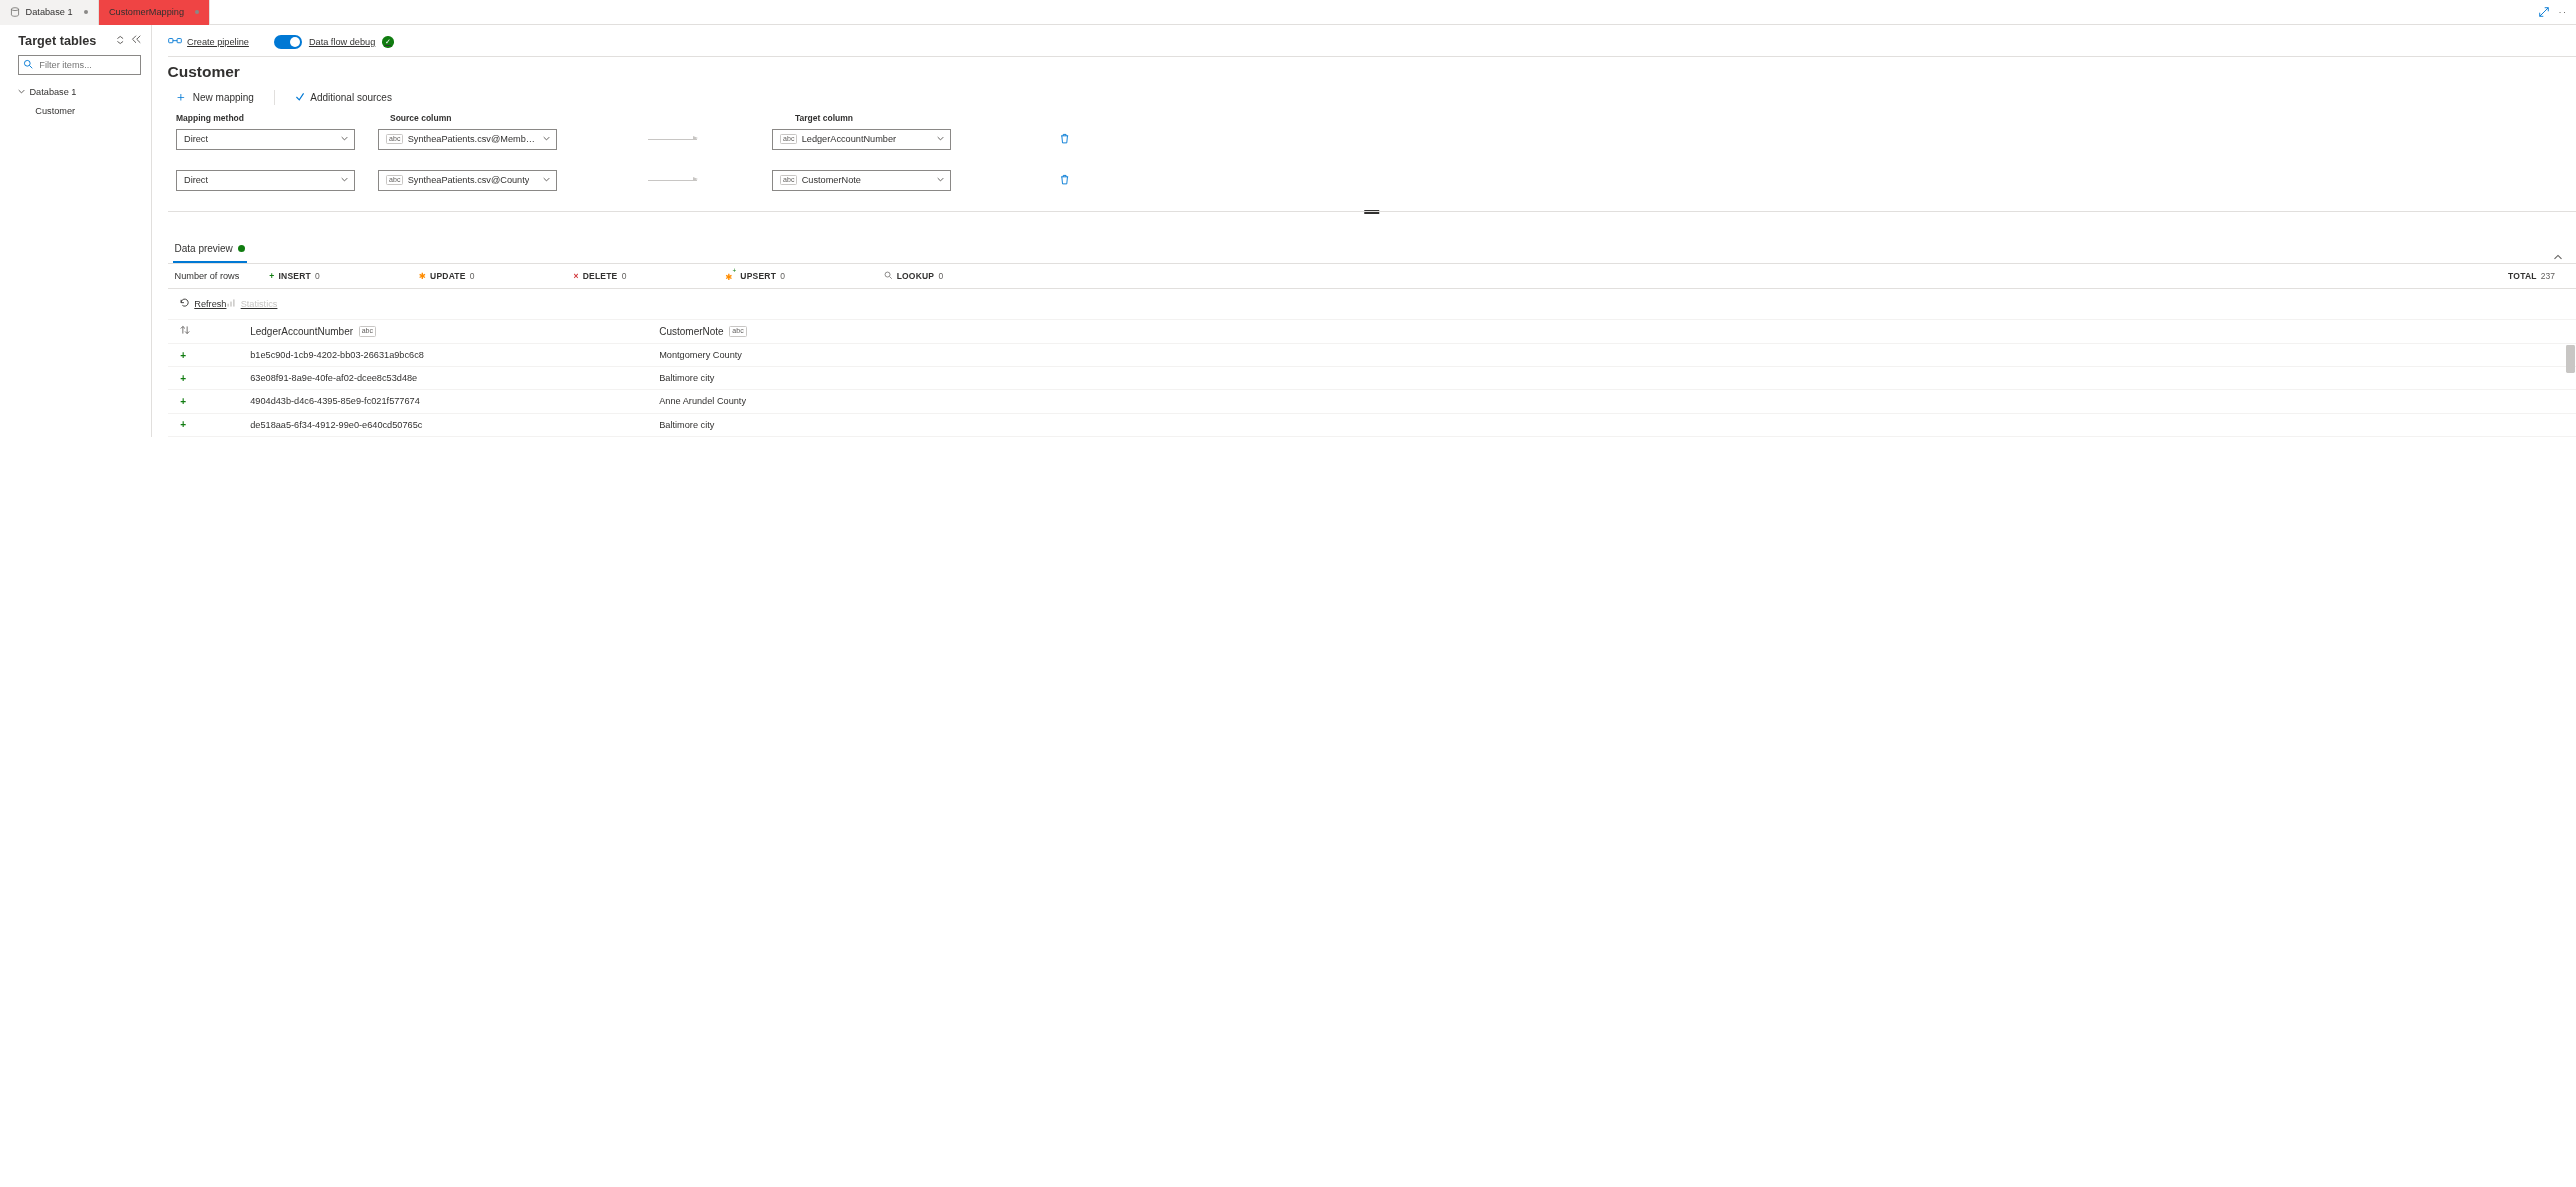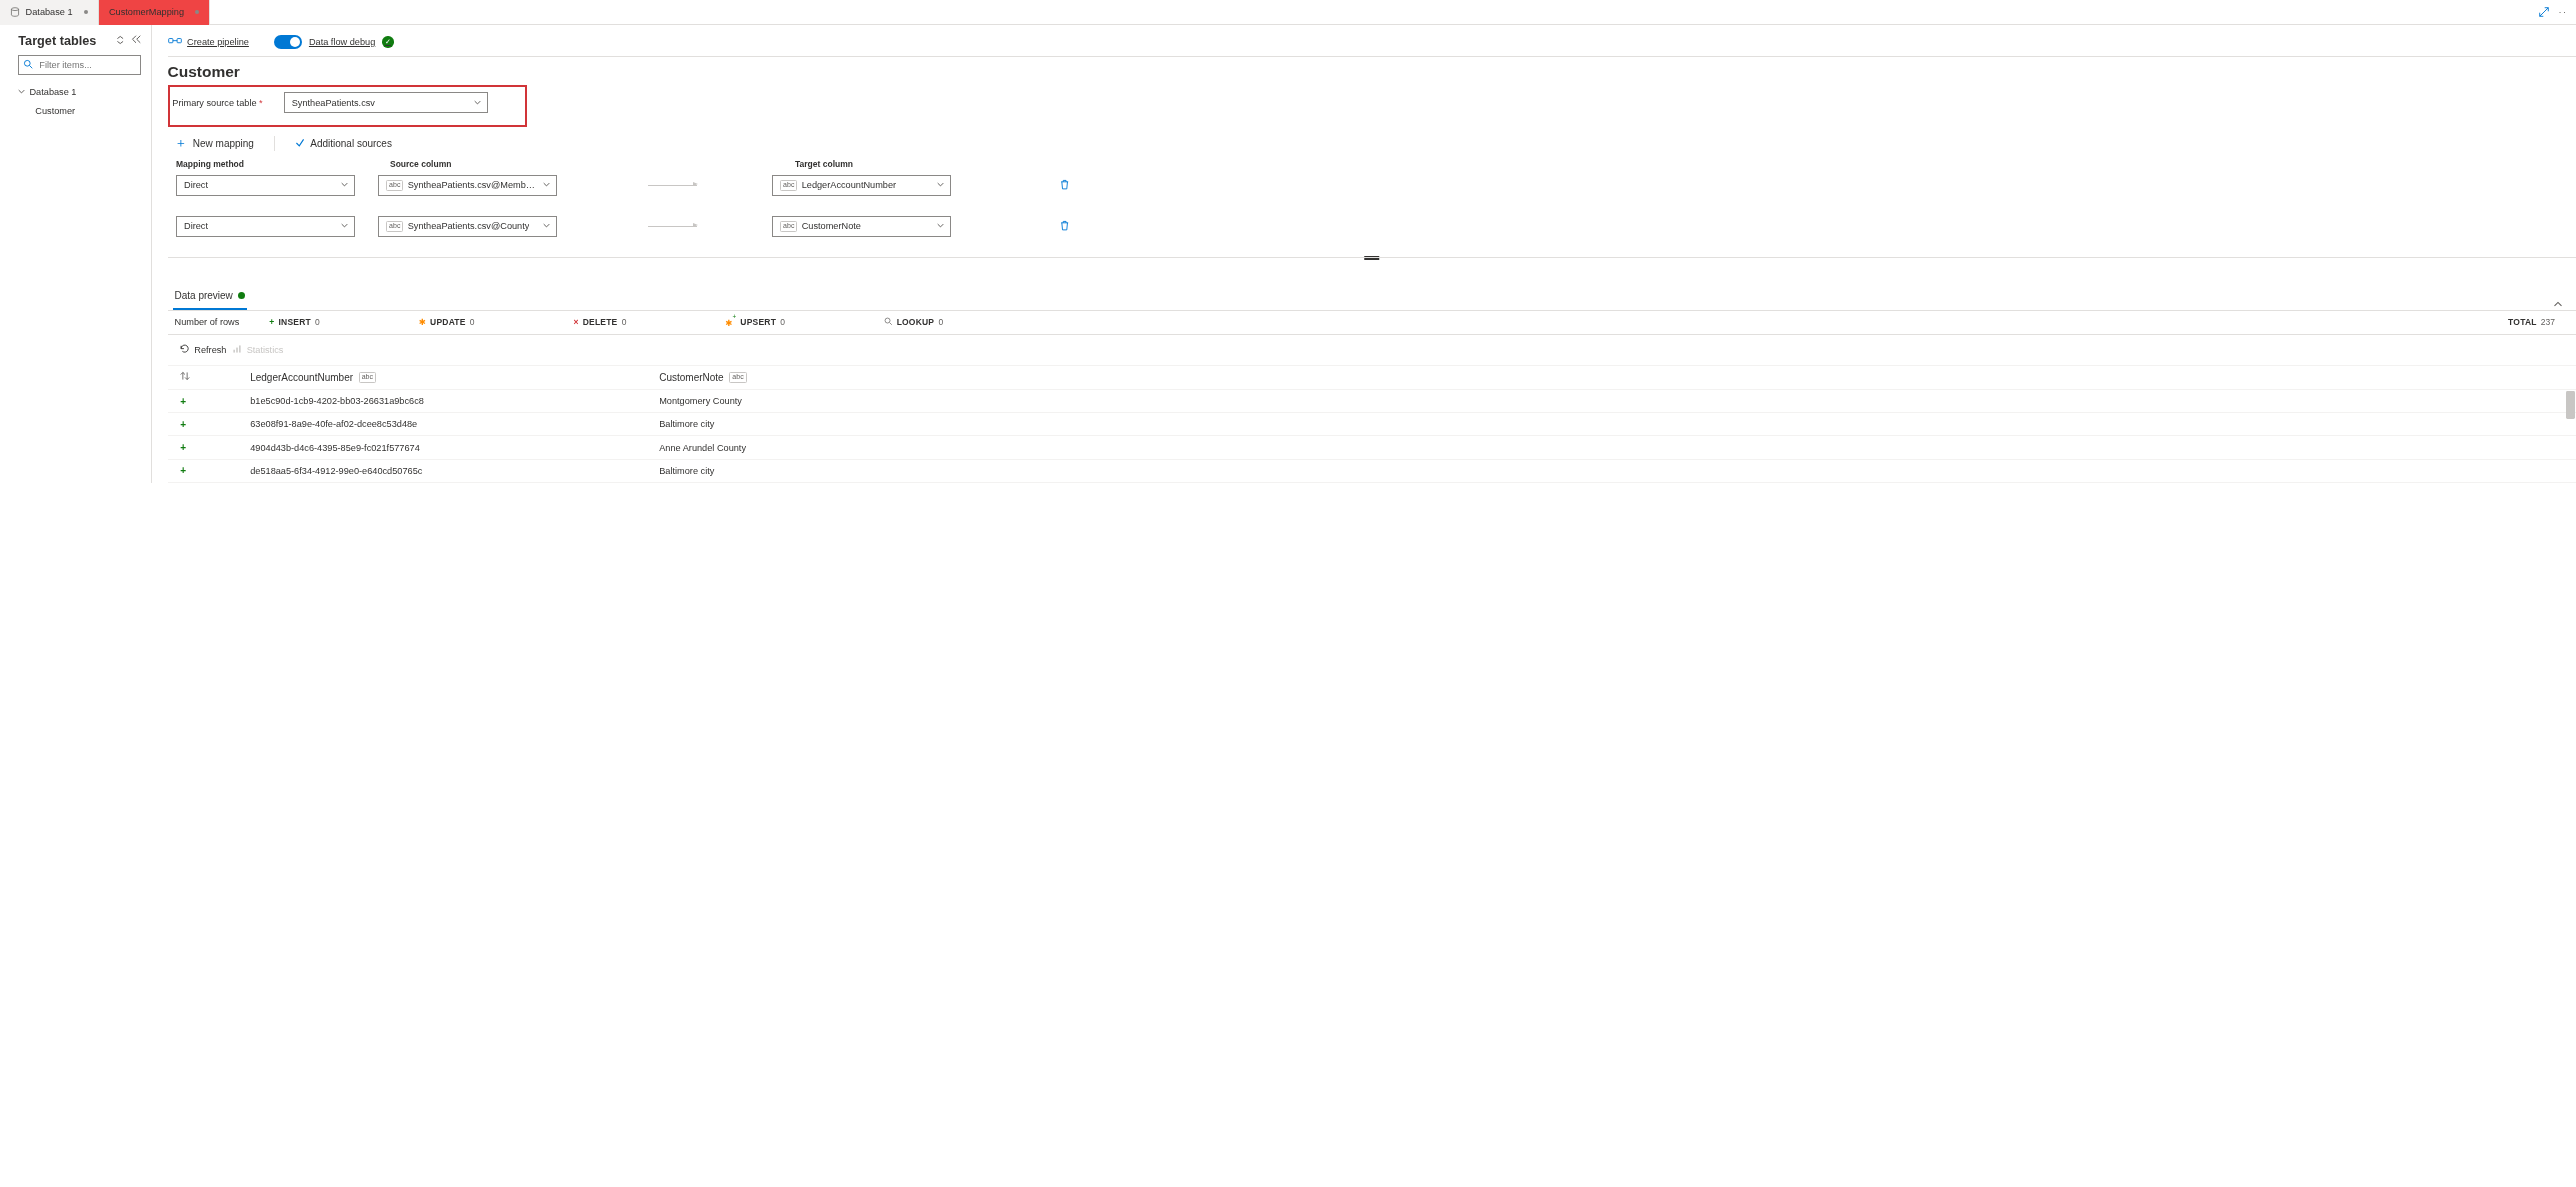--- a/index.html
+++ b/index.html
@@ -78,21 +78,21 @@
   .stat-block { display:flex; align-items:center; gap:4.2px; margin-right:99px;}
   .stat-block .k { font-weight:700; text-transform:uppercase; letter-spacing:0.2px;}
   .stat-block .v { color:#605e5c;}
   .stat-block.last { margin-left:auto; margin-right:14px;}
   .ins-ico { color:#107c10; font-weight:700;}
   .upd-ico { color:#ff8c00;}
   .del-ico { color:#d13438; font-weight:700;}
   .ups-ico { color:#ff8c00; position:relative;}
   .look-ico { color:#605e5c;}
 
-  .refresh-row { display:flex; gap:6px; padding:8.5px 11.3px; border-bottom:0.7px solid #f3f2f1;}
+  .refresh-row { display:flex; gap:0; padding:8.5px 11.3px; border-bottom:0.7px solid #f3f2f1;text-decoration:underline;}
   .refresh-btn { display:flex; align-items:center; gap:4.2px; cursor:pointer;}
   .stats-btn { display:flex; align-items:center; gap:4.2px; color:#c8c6c4; cursor:not-allowed;}
 
   .data-grid { }
   .grid-head, .grid-row { display:flex; align-items:center; padding:5.6px 12.7px; border-bottom:0.7px solid #f3f2f1;}
   .grid-head { font-weight:400; }
   .g-col-sort { width:70px; color:#605e5c;}
   .g-col-1 { width:409px; display:flex; align-items:center; gap:5.6px;}
   .g-col-2 { flex:1; display:flex; align-items:center; gap:5.6px;}
   .head-label { font-weight:400; color:#323130; font-size:10px;}
@@ -183,33 +183,20 @@
       </div>
       <div class="debug-row">
         <div class="toggle"></div>
         <span>Data flow debug</span>
         <span class="check-circle">✓</span>
       </div>
     </div>
 
     <div class="page-heading">Customer</div>
 
-    <div class="primary-source-row-wrap">
-      <span class="psr-label">
-        <span>Primary source table</span> <span class="req">*</span>
-      </span>
-      <div class="select">
-        <span>SyntheaPatients.csv</span>
-        <span class="chev">
-          <svg width="7" height="7" viewBox="0 0 10 10">
-              <path d="M1 3l4 4 4-4" stroke="#605e5c" stroke-width="1.4" fill="none"></path>
-            </svg>
-        </span>
-      </div>
-    </div>
 
     <div class="mapping-actions">
       <div class="map-action">
         <span class="plus-ico">＋</span>
         <span>New mapping</span>
       </div>
       <div class="vline"></div>
       <div class="map-action">
         <span class="check-ico">
           <svg width="10" height="10" viewBox="0 0 14 14">

